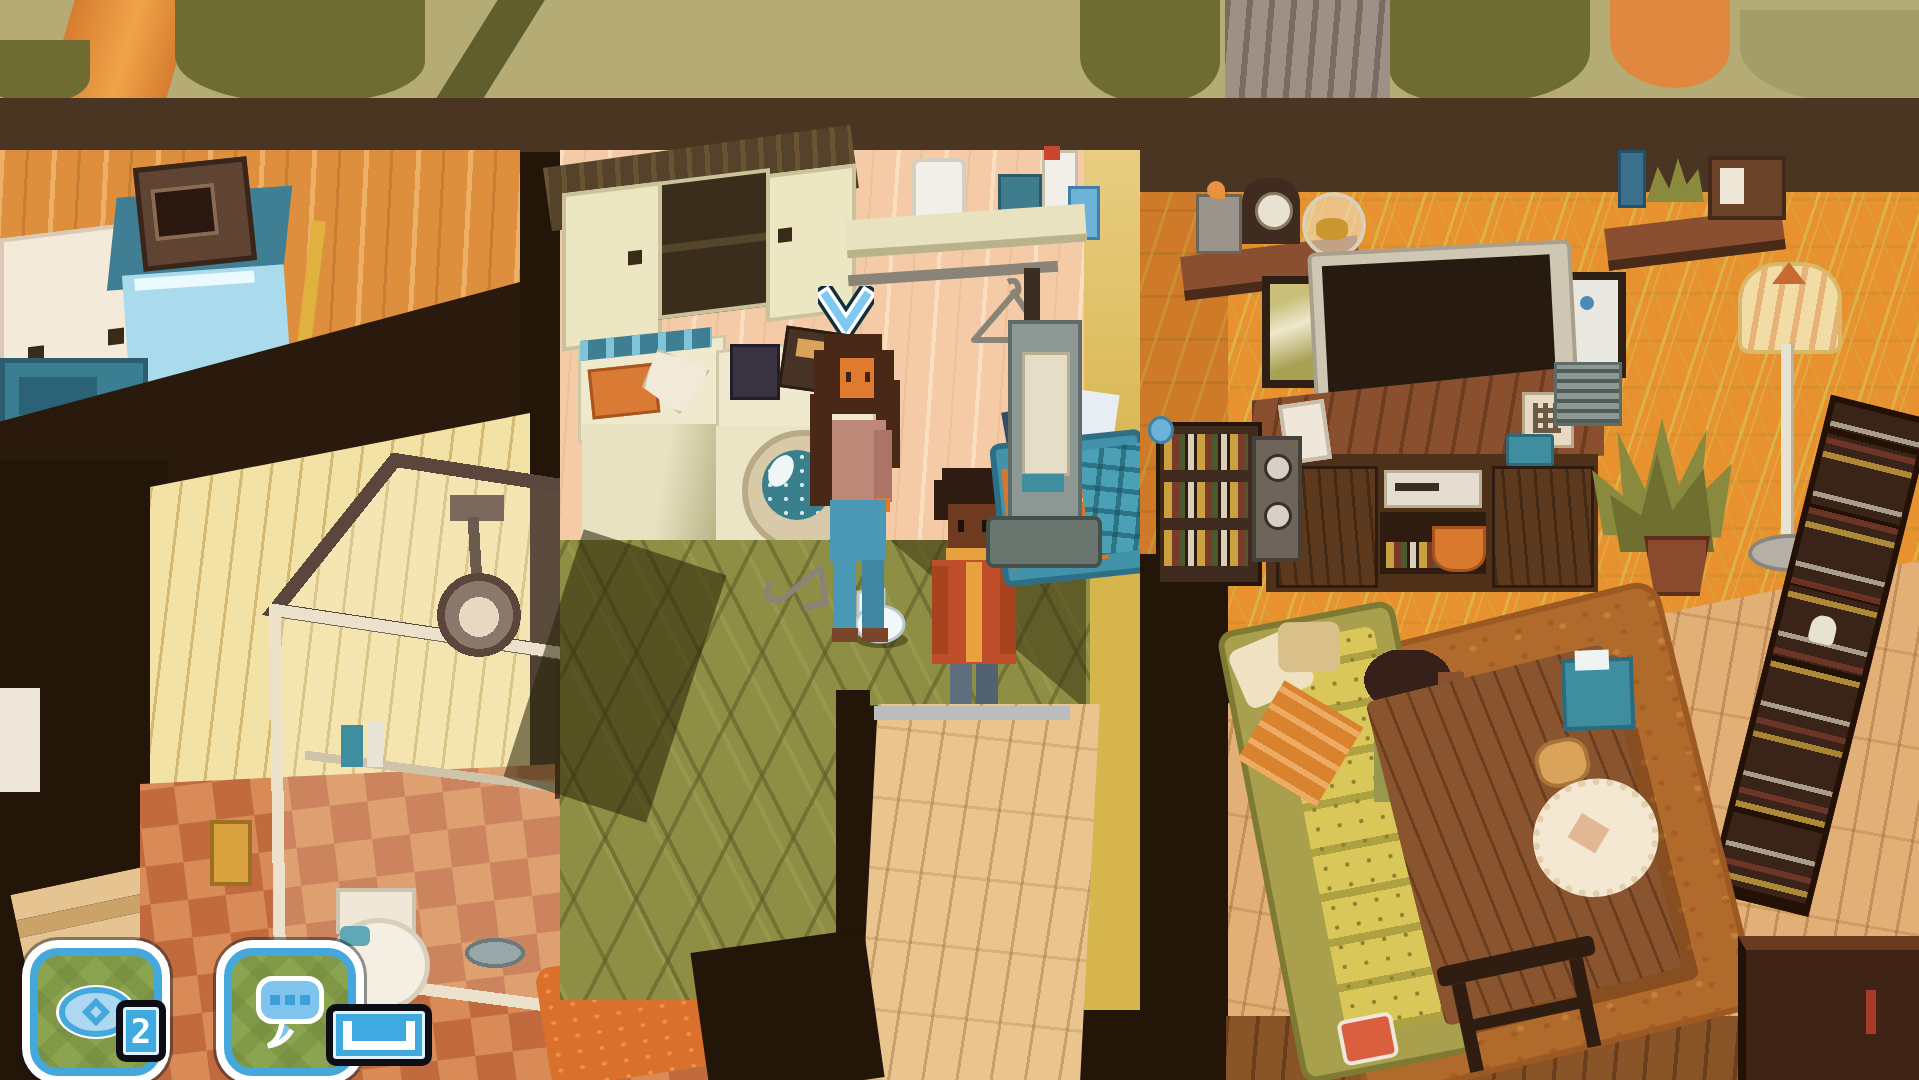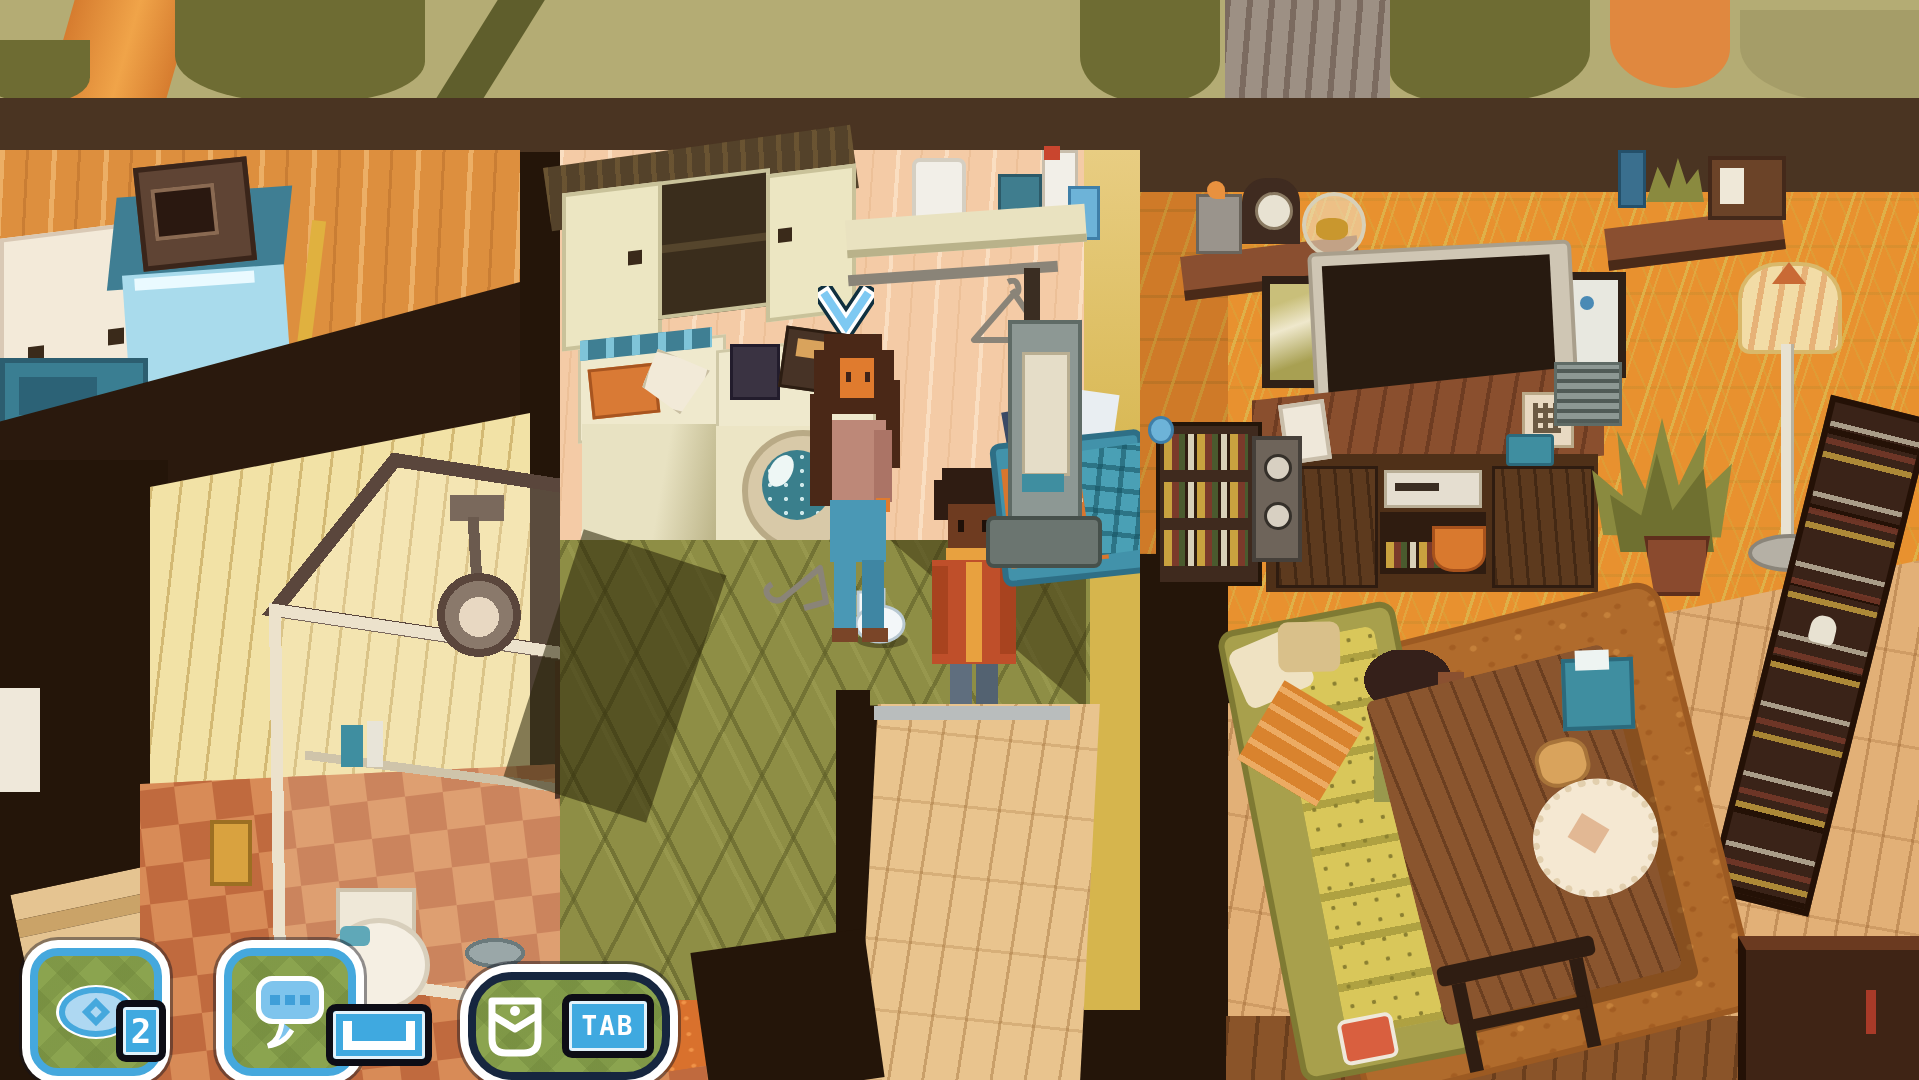--- a/index.html
+++ b/index.html
@@ -426,22 +426,14 @@
       <rect x="22" y="25" width="10" height="10" fill="#3f9fd9"></rect>
       <rect x="37" y="25" width="10" height="10" fill="#3f9fd9"></rect>
       <rect x="52" y="25" width="10" height="10" fill="#3f9fd9"></rect>
       <path d="M34,52 q-2,18 -14,24 q16,-2 24,-16" fill="#7ec4ed" stroke="#ffffff" stroke-width="5"></path>
     </svg>
   </div>
   <div class="a key-badge" style="left:326px;top:1004px;width:92px;height:48px;">
     <div class="space-glyph"></div>
   </div>
 
-  <div class="a hud-btn" style="left:468px;top:972px;width:186px;height:92px;border-radius:44px;border-color:#16263f;justify-content:space-around;">
-    <svg width="62" height="66" viewBox="0 0 62 66">
-      <path d="M8,8 h46 v38 q0,14 -14,14 h-18 q-14,0 -14,-14 z" fill="none" stroke="#ffffff" stroke-width="7" stroke-linejoin="round"></path>
-      <path d="M8,22 l23,14 l23,-14" fill="none" stroke="#ffffff" stroke-width="7" stroke-linejoin="round"></path>
-      <circle cx="31" cy="18" r="5" fill="#ffffff"></circle>
-    </svg>
-    <div class="key-badge" style="position:static;width:78px;height:50px;font-size:26px;letter-spacing:2px;">TAB</div>
-  </div>
 
 </div>
 
 </body></html>

